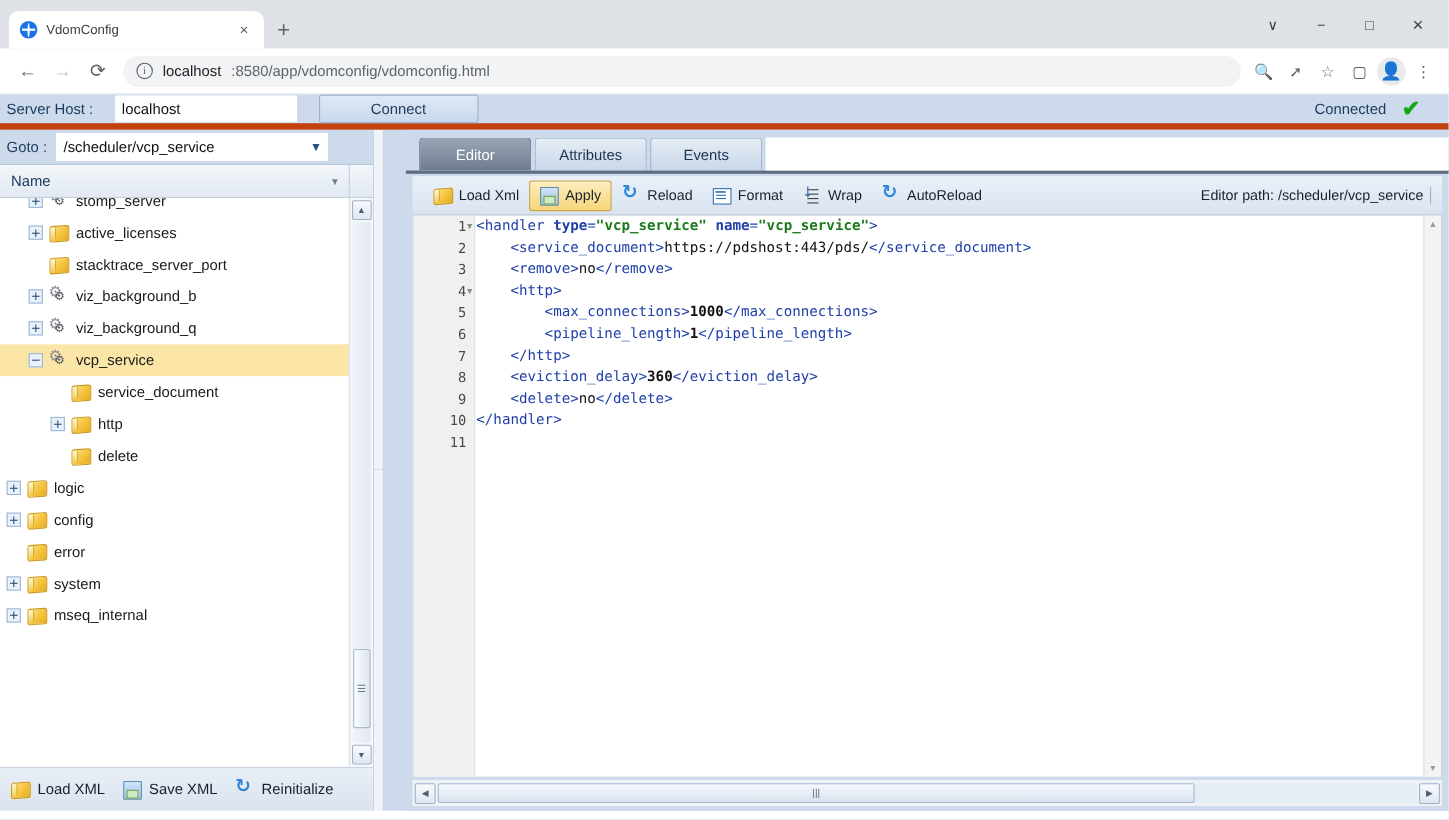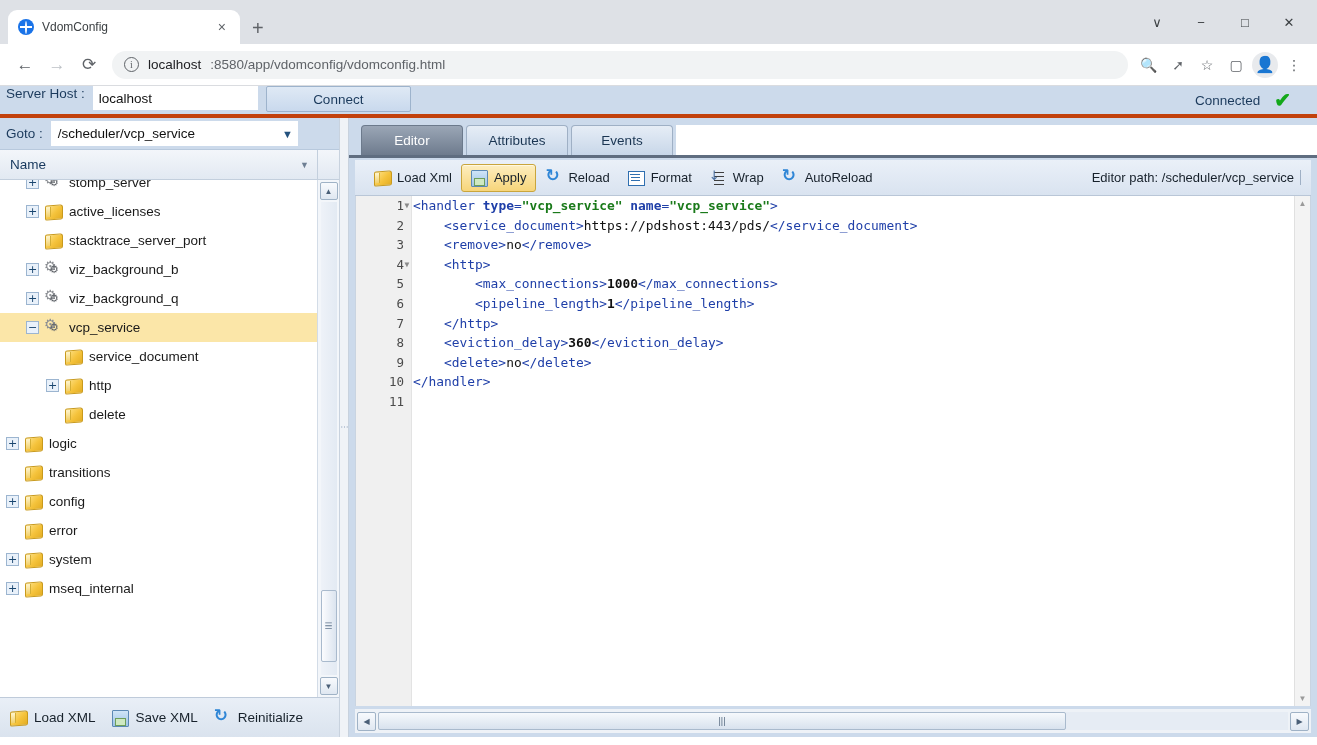--- a/index.html
+++ b/index.html
@@ -62,22 +62,22 @@
   .omni-actions { display:flex; align-items:center; gap:3px; padding-left:6px; }
   .oicon { width:26px; height:26px; display:flex; align-items:center; justify-content:center;
            color:#5f6368; font-size:14px; }
   .avatar-btn { width:26px; height:26px; border-radius:50%; background:#e8eaed;
                 display:flex; align-items:center; justify-content:center; }
 
   
   .app { height:651px; position:relative; }
 
   .serverbar {
-    height:32px; background:#ccdaeb; display:flex; 
-    padding-left:6px; gap:0; border-bottom:4px solid #c2410c;
+    height:32px; background:#ccdaeb; display:flex; align-items:center;
+    padding-left:6px; gap:12px; border-bottom:6px solid #c2410c;
   }
   .lbl { font-size:13.5px; color:#1b3a5c; }
   .serverbar .lbl { margin-right:8px; }
   .host-input {
     width:165px; height:24px; background:#fff; border:1px solid #fff;
     font-size:13.5px; color:#111; padding:0 5px; line-height:22px; font-family:inherit;
   }
   .connect-btn {
     width:145px; height:26px; margin-left:8px;
     background:linear-gradient(180deg,#dfe9f5 0%,#c9d9ed 100%);
@@ -198,21 +198,21 @@
   }
 
   
   .splitter {
     width:9px; background:#f0f3f7; border-right:1px solid #c8d2de;
     display:flex; align-items:center; justify-content:center;
   }
   .splitter .dots { font-size:8px; color:#8fa3bb; line-height:0.75; writing-mode:vertical-rl; letter-spacing:1px;}
 
   
-  .editorpanel { flex:1; display:flex; flex-direction:column; background:#ccdaeb; }
+  .editorpanel { flex:1; display:flex; flex-direction:column; background:#ccdaeb;padding-left:20px; }
   .tabstrip2 {
     height:40px; background:#ccdaeb; display:flex; align-items:flex-end;
     padding-left:12px; border-bottom:3px solid #5f6d80; position:relative;
   }
   .etab {
     height:30px; min-width:102px; padding:0 16px; margin-right:3px;
     display:flex; align-items:center; justify-content:center;
     font-size:13.5px; border:1px solid #9fb0c5; border-bottom:none;
     border-radius:4px 4px 0 0;
   }
@@ -433,25 +433,20 @@
               <span class="expander none"></span>
               <span class="ico folder"></span>
               <span class="lbltxt">delete</span>
             </div>
             <div class="trow" style="padding-left: 6px;">
               <span class="expander">+</span>
               <span class="ico folder"></span>
               <span class="lbltxt">logic</span>
             </div>
             <div class="trow" style="padding-left: 6px;">
-              <span class="expander none"></span>
-              <span class="ico folder"></span>
-              <span class="lbltxt">transitions</span>
-            </div>
-            <div class="trow" style="padding-left: 6px;">
               <span class="expander">+</span>
               <span class="ico folder"></span>
               <span class="lbltxt">config</span>
             </div>
             <div class="trow" style="padding-left: 6px;">
               <span class="expander none"></span>
               <span class="ico folder"></span>
               <span class="lbltxt">error</span>
             </div>
             <div class="trow" style="padding-left: 6px;">

